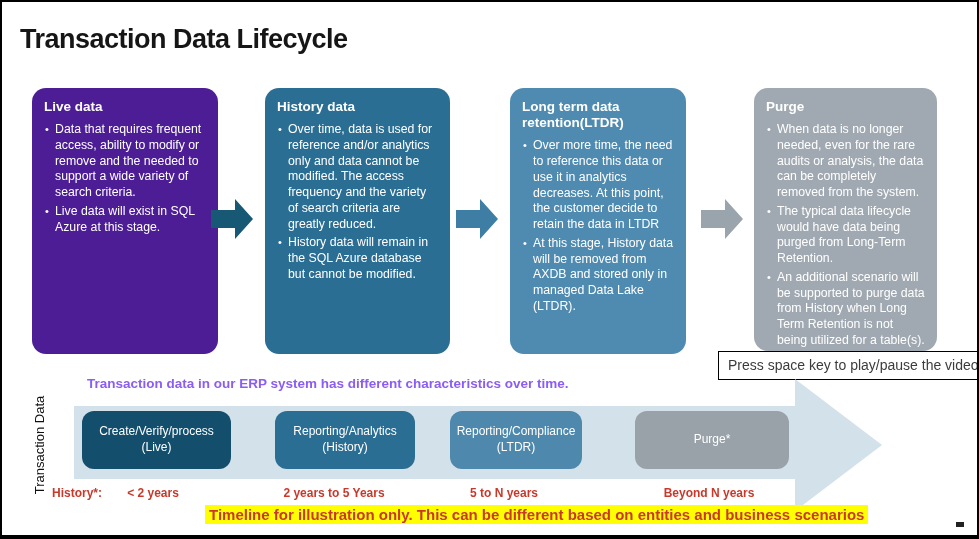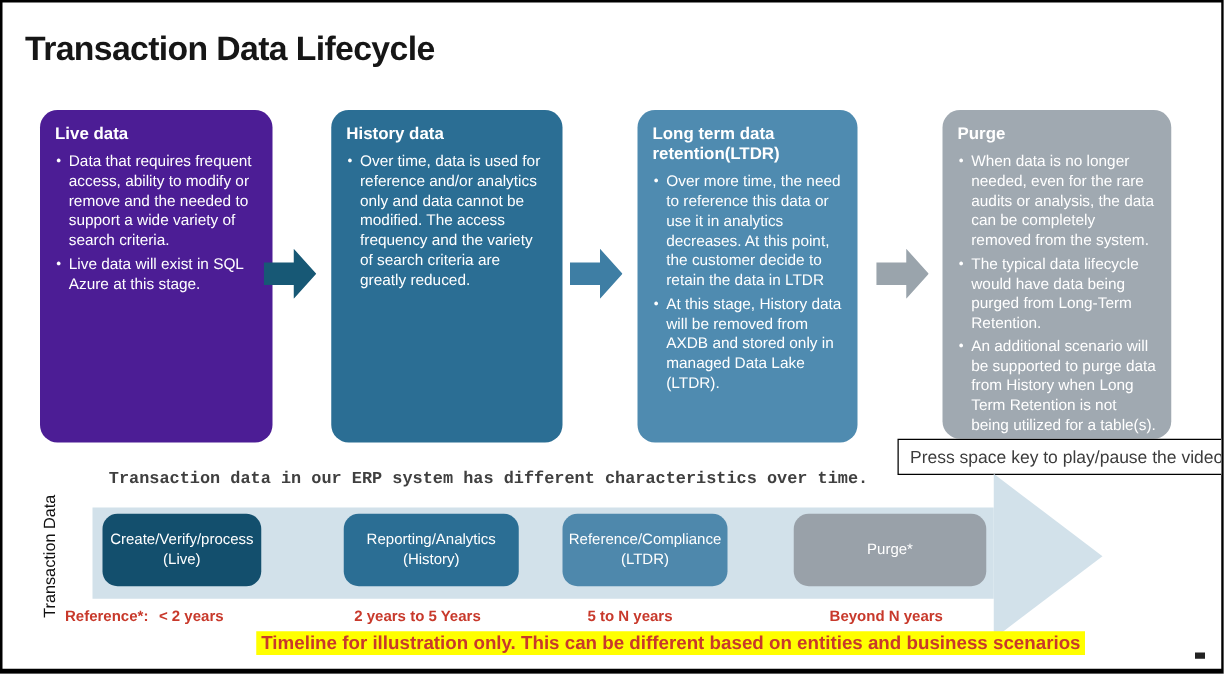--- a/index.html
+++ b/index.html
@@ -35,34 +35,34 @@
     position:absolute; left:716px; top:349px; width:261px; height:29px;
     background:#fff; border:1px solid #000000; color:#3c3c3c;
     font-size:14px; line-height:27px; padding-left:9px; white-space:nowrap;
   }
   
   .axis-label {
     position:absolute; left:-27px; top:435px; width:130px; height:16px;
     transform:rotate(-90deg); text-align:center; font-size:13px; color:#111;
   }
   .tl-heading {
-    position:absolute; left:85px; top:374px; font-size:13.5px; font-weight:bold; color:#404040;font-family:Liberation Mono, monospace;
+    position:absolute; left:85px; top:374px; font-size:13.5px; font-weight:bold; color:#8b5cf6;
   }
   .tl-band { position:absolute; left:72px; top:404px; width:721px; height:73px; background:#d2e1ea; }
   .tl-arrowhead {
     position:absolute; left:793px; top:377px; width:0; height:0;
     border-top:66px solid transparent; border-bottom:66px solid transparent;
     border-left:87px solid #d2e1ea;
   }
   .phase {
     position:absolute; top:409px; height:58px; border-radius:12px; color:#fff;
     display:flex; flex-direction:column; align-items:center; justify-content:center;
     font-size:12px; line-height:1.3; text-align:center;
   }
-  .ph-0 { left:80px;  width:127px; background:#134f6d; }
+  .ph-0 { left:80px;  width:149px; background:#134f6d; }
   .ph-1 { left:273px; width:140px; background:#2b6e94; }
   .ph-2 { left:448px; width:132px; background:#4e88ac; }
   .ph-3 { left:633px; width:154px; background:#99a1a9; }
   .red { color:#c8392b; font-size:12px; font-weight:600; white-space:nowrap; }
   .tl-label { position:absolute; left:50px; top:484px; }
   .dur { position:absolute; top:484px; transform:translateX(-50%); }
   .d-0 { left:151px; } .d-1 { left:332px; } .d-2 { left:502px;text-align:right; } .d-3 { left:707px; }
   .disclaimer {
     position:absolute; left:203px; top:503px; background:#ffff00; color:#c8392b;
     font-size:15px; font-weight:600; padding:1px 4px; white-space:nowrap;
@@ -78,20 +78,21 @@
 
   <div class="card card-0">
     <h2>Live data</h2>
     <div class="bullet">Data that requires frequent access, ability to modify or remove and the needed to support a wide variety of search criteria.</div>
     <div class="bullet">Live data will exist in SQL Azure at this stage.</div>
   </div>
 
   <div class="card card-1">
     <h2>History data</h2>
     <div class="bullet">Over time, data is used for reference and/or analytics only and data cannot be modified. The access frequency and the variety of search criteria are greatly reduced.</div>
+    <div class="bullet">History data will remain in the SQL Azure database but cannot be modified.</div>
   </div>
 
   <div class="card card-2">
     <h2>Long term data retention(LTDR)</h2>
     <div class="bullet">Over more time, the need to reference this data or use it in analytics decreases. At this point, the customer decide to retain the data in LTDR</div>
     <div class="bullet">At this stage, History data will be removed from AXDB and stored only in managed Data Lake (LTDR).</div>
   </div>
 
   <div class="card card-3">
     <h2>Purge</h2>
@@ -120,29 +121,29 @@
 
   <div class="phase ph-0">
     <span>Create/Verify/process</span>
     <span>(Live)</span>
   </div>
   <div class="phase ph-1">
     <span>Reporting/Analytics</span>
     <span>(History)</span>
   </div>
   <div class="phase ph-2">
-    <span>Reference/Compliance</span>
+    <span>Reporting/Compliance</span>
     <span>(LTDR)</span>
   </div>
   <div class="phase ph-3">
     <span>Purge*</span>
     <span></span>
   </div>
 
-  <div class="red tl-label">Reference*:</div>
+  <div class="red tl-label">History*:</div>
   <div class="red dur d-0">&lt; 2 years</div>
   <div class="red dur d-1">2 years to 5 Years</div>
   <div class="red dur d-2">5 to N years</div>
   <div class="red dur d-3">Beyond N years</div>
 
   <div class="disclaimer">Timeline for illustration only. This can be different based on entities and business scenarios</div>
 
   <div class="cursor-artifact"></div>
 </div>
 

